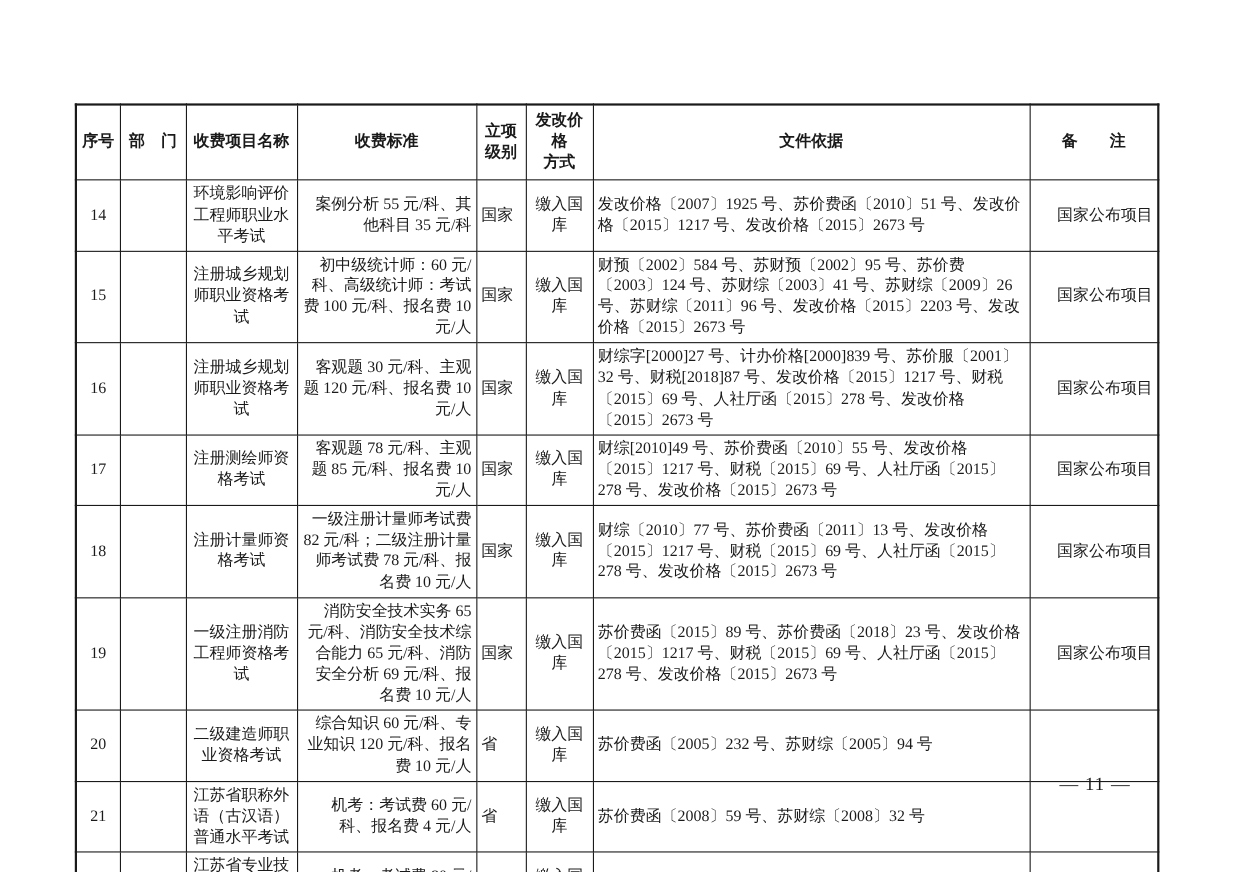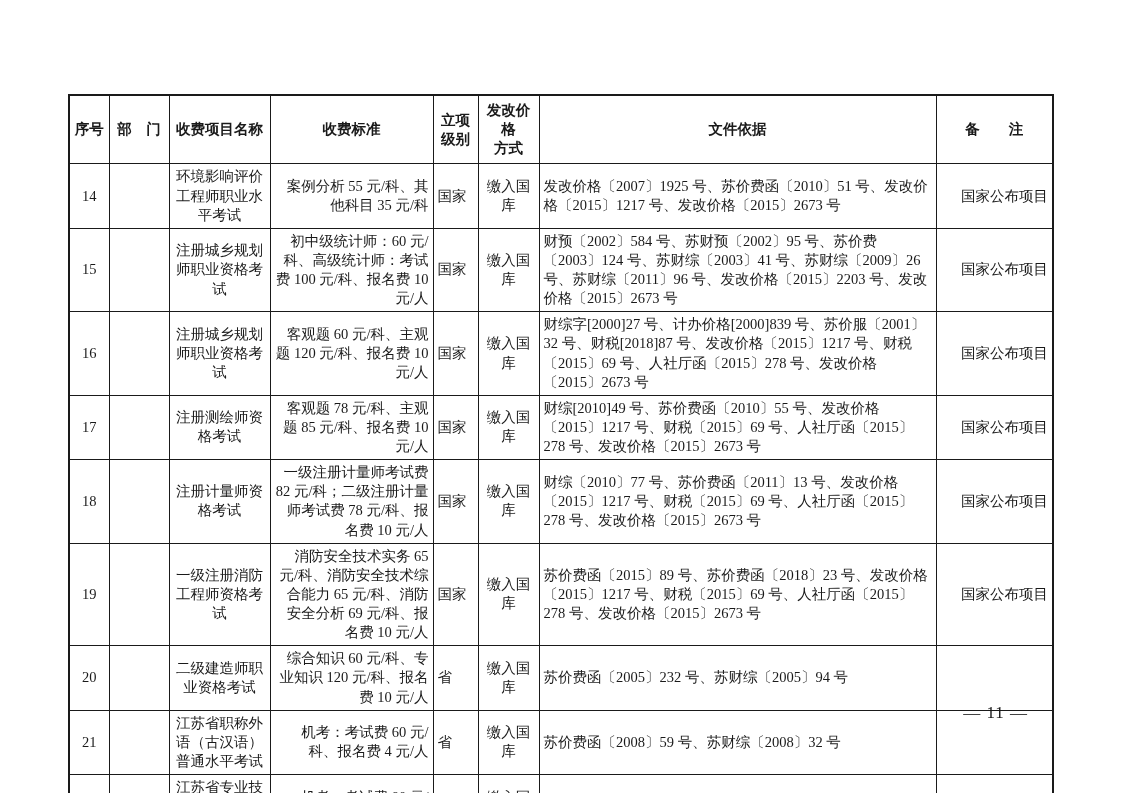--- a/index.html
+++ b/index.html
@@ -127,21 +127,21 @@
       <td class="col-level">国家</td>
       <td class="col-fund">缴入国库</td>
       <td class="col-basis">财预〔2002〕584 号、苏财预〔2002〕95 号、苏价费〔2003〕124 号、苏财综〔2003〕41 号、苏财综〔2009〕26 号、苏财综〔2011〕96 号、发改价格〔2015〕2203 号、发改价格〔2015〕2673 号</td>
       <td class="col-note">国家公布项目</td>
     </tr>
 
     <tr class="r-mid">
       <td class="col-no">16</td>
       <td class="col-dept"></td>
       <td class="col-name">注册城乡规划师职业资格考试</td>
-      <td class="col-std">客观题 60 元/科、主观题 120 元/科、报名费 10 元/人</td>
+      <td class="col-std">客观题 30 元/科、主观题 120 元/科、报名费 10 元/人</td>
       <td class="col-level">国家</td>
       <td class="col-fund">缴入国库</td>
       <td class="col-basis">财综字[2000]27 号、计办价格[2000]839 号、苏价服〔2001〕32 号、财税[2018]87 号、发改价格〔2015〕1217 号、财税〔2015〕69 号、人社厅函〔2015〕278 号、发改价格〔2015〕2673 号</td>
       <td class="col-note">国家公布项目</td>
     </tr>
 
     <tr class="r-mid">
       <td class="col-no">17</td>
       <td class="col-dept"></td>
       <td class="col-name">注册测绘师资格考试</td>

